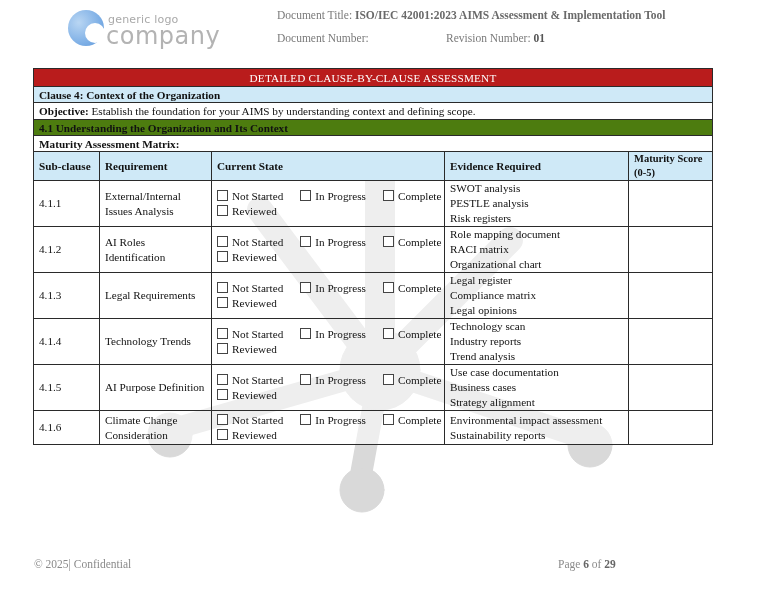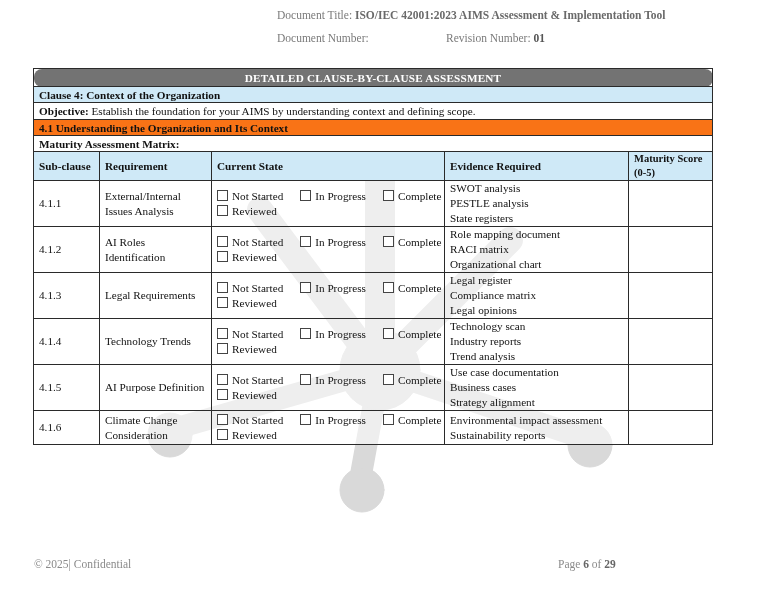--- a/index.html
+++ b/index.html
@@ -16,24 +16,24 @@
   .logo-small { position: absolute; left: 40px; top: 3px; font-family: "DejaVu Sans", sans-serif; font-size: 11px; color: #a9a9a9; letter-spacing: 0.2px; }
   .logo-big { position: absolute; left: 38px; top: 12px; font-family: "DejaVu Sans", sans-serif; font-size: 24px; color: #b3b3b3; letter-spacing: 0.5px; line-height: 28px; }
   .doc-title { position: absolute; left: 277px; top: 9px; font-size: 11.5px; color: #7a7a7a; white-space: nowrap; }
   .doc-title b { color: #6a6a6a; }
   .doc-num { position: absolute; left: 277px; top: 32px; font-size: 11.5px; color: #7a7a7a; }
   .rev-num { position: absolute; left: 446px; top: 32px; font-size: 11.5px; color: #7a7a7a; }
   .rev-num b { color: #555; }
 
   table.main { position: absolute; left: 33px; top: 68px; width: 679px; border-collapse: collapse; z-index: 2; table-layout: fixed; }
   table.main td, table.main th { border: 1px solid #2a2a2a; padding: 0 5px; font-size: 11.2px; vertical-align: middle; }
-  .title-row td { background: #737373; color: #ffffff; text-align: center; font-weight: bold; font-size: 13.5px; height: 17px; letter-spacing: 0.2px; border-radius: 8px; }
+  .title-row td { background: #b91c1c; color: #ffffff; text-align: center; font-weight: normal; font-size: 13.5px; height: 17px; letter-spacing: 0.2px; }
   .clause-row td { background: #cfe9f7; font-weight: bold; height: 15px; }
   .obj-row td { background: rgba(255,255,255,0.85); height: 16px; margin-left: 28px; }
-  .sub-row td { background: #f97316; font-weight: bold; height: 15px; }
+  .sub-row td { background: #4d7c0f; font-weight: bold; height: 15px; }
   .matrix-row td { background: rgba(255,255,255,0.85); font-weight: bold; height: 15px; }
   .col-head th { background: #cfe9f7; text-align: left; font-weight: bold; height: 28px; }
   .col-head th.score { font-size: 10.5px; line-height: 14px; }
   .data-row td { background: rgba(255,255,255,0.55); line-height: 15px; }
   .state-line { white-space: nowrap; }
   .cb { display: inline-block; width: 9px; height: 9px; border: 1px solid #444; vertical-align: -1px; margin-right: 4px; background: #fff; }
   .opt { margin-right: 17px; }
   .footer-left { position: absolute; left: 34px; top: 558px; font-size: 11.5px; color: #8a8a8a; }
   .footer-right { position: absolute; left: 558px; top: 558px; font-size: 11.5px; color: #8a8a8a; }
   .footer-right b { color: #666; }
@@ -50,20 +50,27 @@
     <line x1="250" y1="220" x2="380" y2="90" stroke-width="26"></line>
     <line x1="250" y1="220" x2="250" y2="20" stroke-width="30"></line>
     <circle cx="40" cy="285" r="22"></circle>
     <circle cx="232" cy="340" r="22"></circle>
     <circle cx="460" cy="295" r="22"></circle>
     <circle cx="250" cy="220" r="40"></circle>
   </g>
 </svg>
 
 <div class="header">
+  <div class="logo">
+    <div class="logo-circle">
+        <div class="logo-circle-inner"></div>
+      </div>
+    <span class="logo-small">generic logo</span>
+    <span class="logo-big">company</span>
+  </div>
   <div class="doc-title">
     <span>Document Title: </span><b>ISO/IEC 42001:2023 AIMS Assessment &amp; Implementation Tool</b>
   </div>
   <div class="doc-num">Document Number:</div>
   <div class="rev-num">
     <span>Revision Number: </span><b>01</b>
   </div>
 </div>
 
 <table class="main">
@@ -102,21 +109,21 @@
       <tr class="data-row" style="height: 45px;">
         <td>4.1.1</td>
         <td>External/Internal Issues Analysis</td>
         <td>
           <div class="state-line"><span class="opt"><span class="cb"></span><span>Not Started</span></span><span class="opt"><span class="cb"></span><span>In Progress</span></span><span class="opt"><span class="cb"></span><span>Complete</span></span></div>
           <div class="state-line"><span class="opt"><span class="cb"></span><span>Reviewed</span></span></div>
         </td>
         <td>
           <div>SWOT analysis</div>
           <div>PESTLE analysis</div>
-          <div>State registers</div>
+          <div>Risk registers</div>
         </td>
         <td></td>
       </tr>
       <tr class="data-row" style="height: 45px;">
         <td>4.1.2</td>
         <td>AI Roles Identification</td>
         <td>
           <div class="state-line"><span class="opt"><span class="cb"></span><span>Not Started</span></span><span class="opt"><span class="cb"></span><span>In Progress</span></span><span class="opt"><span class="cb"></span><span>Complete</span></span></div>
           <div class="state-line"><span class="opt"><span class="cb"></span><span>Reviewed</span></span></div>
         </td>

